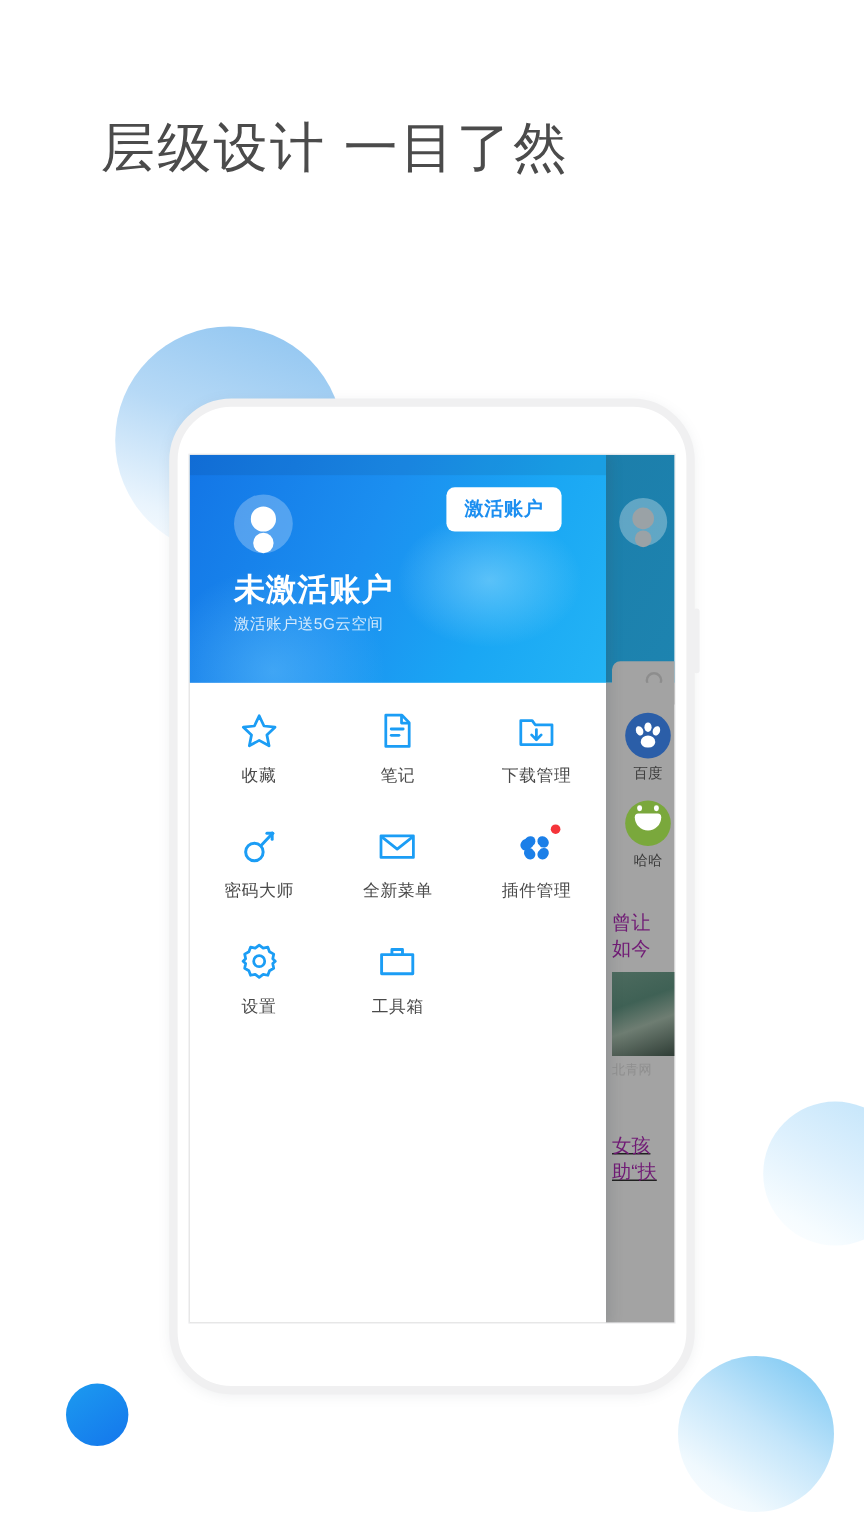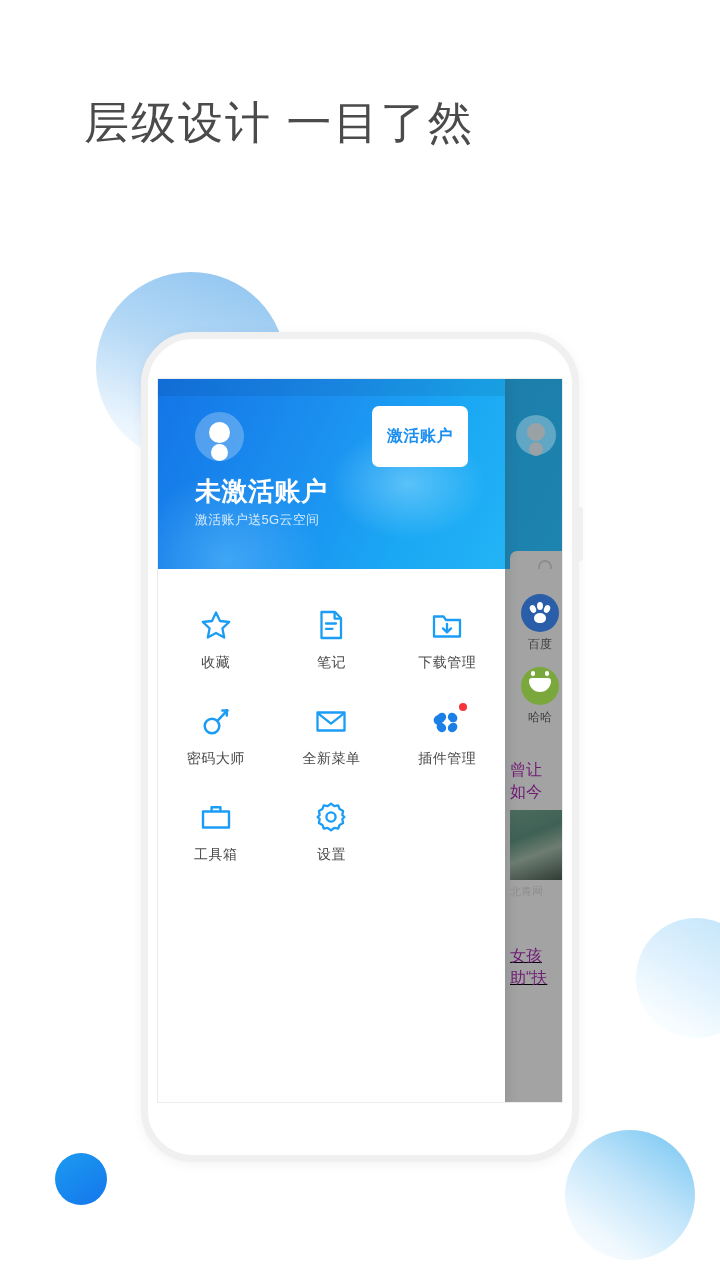--- a/index.html
+++ b/index.html
@@ -177,30 +177,30 @@
     font-size:26px; color:#ffffff; font-weight:bold; letter-spacing:.5px;
   }
   #menu-account-desc {
     position:absolute; left:37px; top:132px;
     font-size:13px; color:rgba(255,255,255,.80); letter-spacing:.3px;
   }
   #activate-button {
     position:absolute; right:37px; top:27px;
     background:#ffffff; color:#1b8ef0;
     font-size:16px; font-weight:bold;
-    padding:20px 15px; border-radius:7px; border:none;
+    padding:8px 15px; border-radius:7px; border:none;
     font-family:"Liberation Sans","DejaVu Sans",sans-serif;
     cursor:pointer; letter-spacing:.5px;margin-left:32px;
   }
 
   
   #menu-grid {
     position:absolute; left:0; top:190px; width:347px;
     display:grid; grid-template-columns:repeat(3,1fr);
-    row-gap:6px; padding-top:40px;
+    row-gap:6px; padding-top:24px;
   }
   .grid-cell {
     height:90px; display:flex; flex-direction:column;
     align-items:center; justify-content:flex-start;
     cursor:pointer; position:relative;
   }
   .grid-icon {
     width:32px; height:32px; position:relative; margin-bottom:13px;
   }
   .grid-label { font-size:14px; color:#4a4a4a; letter-spacing:.5px; }
@@ -352,35 +352,35 @@
                 <ellipse cx="21.6" cy="22.4" rx="5.1" ry="4.4" transform="rotate(-45 21.6 22.4)"></ellipse>
               </g>
               <circle cx="16" cy="17.5" r="3.1" fill="#ffffff"></circle>
             </svg>
             <div class="badge-dot"></div>
           </div>
           <div class="grid-label">插件管理</div>
         </div>
 
         <div class="grid-cell">
+          <div class="grid-icon ic-gear">
+            <svg width="32" height="32" viewBox="0 0 32 32">
+              <path d="M16 2.6 L19.3 5.1 L23.2 4.3 L24.6 8.1 L28.1 10.1 L27.3 14 L29.4 16 L27.3 18 L28.1 21.9 L24.6 23.9 L23.2 27.7 L19.3 26.9 L16 29.4 L12.7 26.9 L8.8 27.7 L7.4 23.9 L3.9 21.9 L4.7 18 L2.6 16 L4.7 14 L3.9 10.1 L7.4 8.1 L8.8 4.3 L12.7 5.1 Z" fill="none" stroke="#1b9df5" stroke-width="2.3" stroke-linejoin="round"></path>
+              <circle cx="16" cy="16" r="4.6" fill="none" stroke="#1b9df5" stroke-width="2.3"></circle>
+            </svg>
+          </div>
+          <div class="grid-label">设置</div>
+        </div>
+
+        <div class="grid-cell">
           <div class="grid-icon ic-tool">
             <svg width="32" height="32" viewBox="0 0 32 32">
               <rect x="3" y="10.5" width="26" height="16" fill="none" stroke="#1b9df5" stroke-width="2.4" stroke-linejoin="round"></rect>
               <path d="M11.6 10.2 V6.2 H20.4 V10.2" fill="none" stroke="#1b9df5" stroke-width="2.4" stroke-linejoin="round"></path>
             </svg>
           </div>
           <div class="grid-label">工具箱</div>
-        </div>
-
-        <div class="grid-cell">
-          <div class="grid-icon ic-gear">
-            <svg width="32" height="32" viewBox="0 0 32 32">
-              <path d="M16 2.6 L19.3 5.1 L23.2 4.3 L24.6 8.1 L28.1 10.1 L27.3 14 L29.4 16 L27.3 18 L28.1 21.9 L24.6 23.9 L23.2 27.7 L19.3 26.9 L16 29.4 L12.7 26.9 L8.8 27.7 L7.4 23.9 L3.9 21.9 L4.7 18 L2.6 16 L4.7 14 L3.9 10.1 L7.4 8.1 L8.8 4.3 L12.7 5.1 Z" fill="none" stroke="#1b9df5" stroke-width="2.3" stroke-linejoin="round"></path>
-              <circle cx="16" cy="16" r="4.6" fill="none" stroke="#1b9df5" stroke-width="2.3"></circle>
-            </svg>
-          </div>
-          <div class="grid-label">设置</div>
         </div>
 
       </div>
     </div>
   </div>
 </div>
 
 </body></html>

